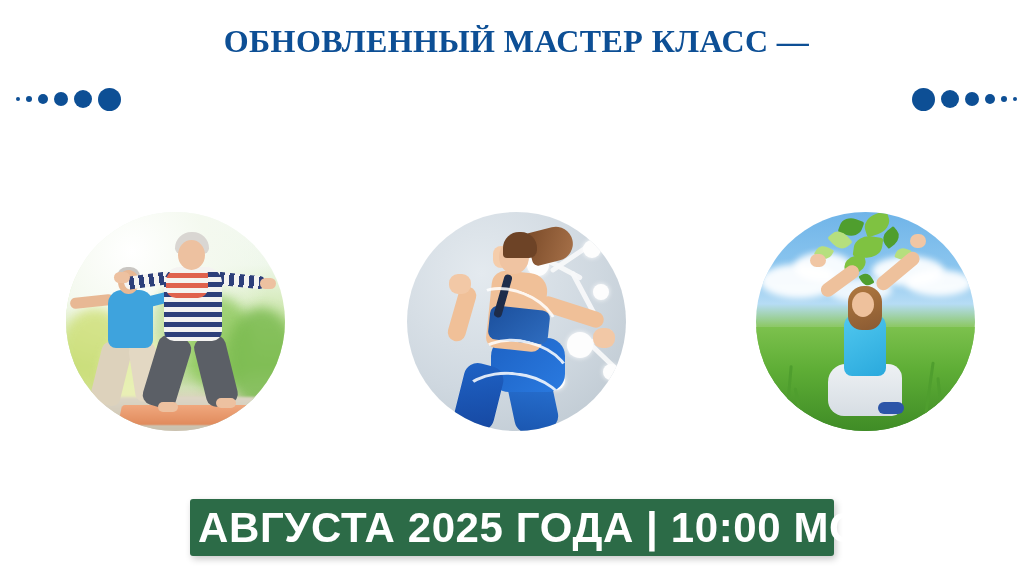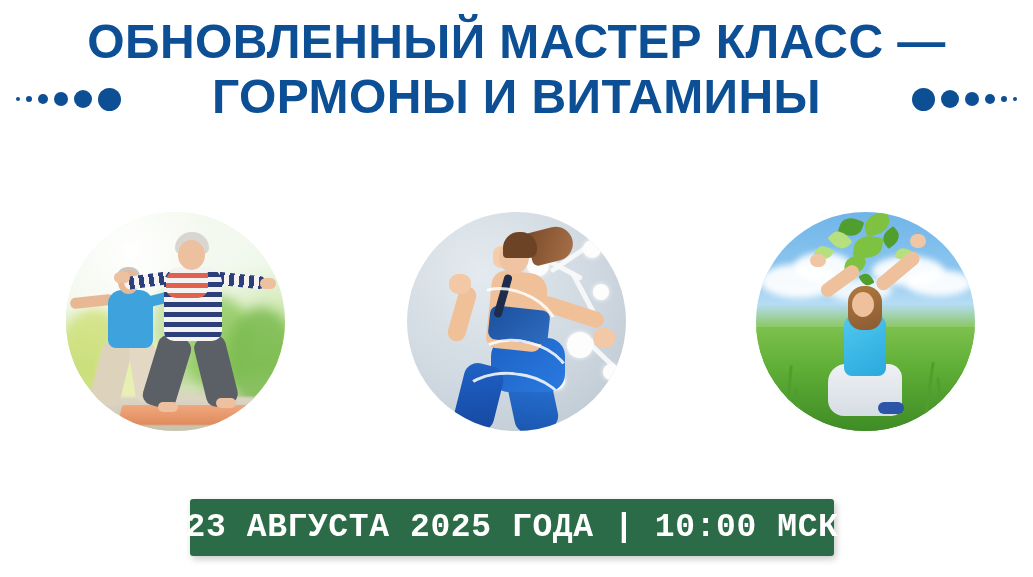--- a/index.html
+++ b/index.html
@@ -12,23 +12,23 @@
     position:relative;
   }
 
   
   .title-block{
     position:absolute;
     top:14px; left:0; width:1033px;
     text-align:center;
   }
   .title-line{
-    font-family:Liberation Sans, sans-serif;
+    font-family:Liberation Serif, serif;
     font-weight:bold;
-    font-size:48px;
+    font-size:32px;
     line-height:55px;
     letter-spacing:0.4px;
     color:#0d4f95;
     white-space:nowrap;
   }
   .title-line .red{ color:#ed1c10; }
   .title-line .blue{ color:#0d4f95; }
 
   
   .dots{
@@ -262,33 +262,32 @@
     left:14px; top:8px;
     width:638px; height:60px;
     border:1.5px solid rgba(255,255,255,.34);
     border-radius:10px;
     pointer-events:none;
   }
   .banner-text{
     position:relative;
     z-index:2;
     color:#ffffff;
-    font-family:Liberation Mono, monospace;
+    font-family:Liberation Sans, sans-serif;
     font-weight:bold;
-    font-size:33px;
+    font-size:42px;
     letter-spacing:0.6px;
     white-space:nowrap;
   }
 </style>
 </head>
 <body>
 
 <div class="title-block">
   <div class="title-line">ОБНОВЛЕННЫЙ МАСТЕР КЛАСС —</div>
-  <div class="title-line">ГОРМОНЫ И ВИТАМИНЫ</div>
 </div>
 
 <div class="dots left">
   <i class="d1"></i>
   <i class="d2"></i>
   <i class="d3"></i>
   <i class="d4"></i>
   <i class="d5"></i>
   <i class="d6"></i>
 </div>

